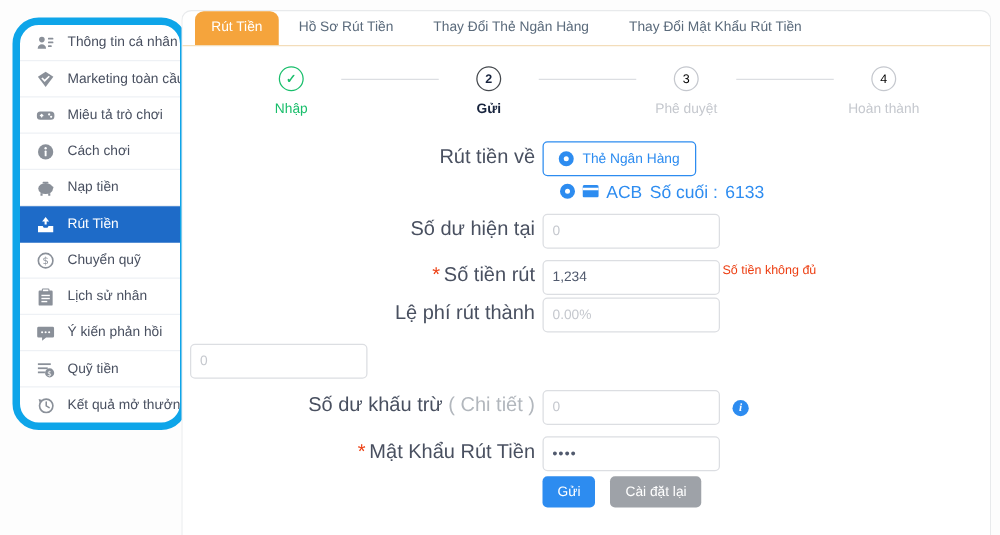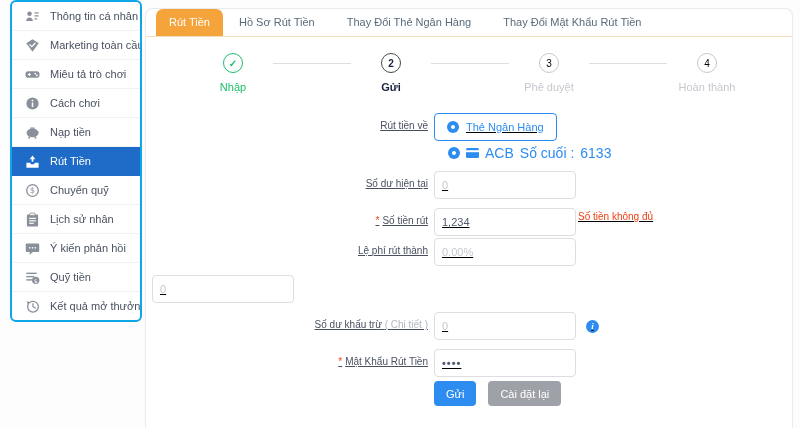--- a/index.html
+++ b/index.html
@@ -3,22 +3,22 @@
 <meta charset="utf-8">
 <style>
   html,body{margin:0;padding:0;}
   body{
     width:800px;height:428px;position:relative;overflow:hidden;
     background:#fdfdfd;font-family:"Liberation Sans",sans-serif;
     -webkit-font-smoothing:antialiased;
   }
   
   .sidebar{
-    position:absolute;left:10px;top:0;width:128px;background:#fff;
-    border:2px solid #0ea5e9;border-radius:6px;overflow:hidden;
+    position:absolute;left:10px;top:14px;width:128px;background:#fff;
+    border:6px solid #0ea5e9;border-radius:21px;overflow:hidden;
   }
   .side-item{
     --icon-bg:#fff;
     display:flex;align-items:center;gap:10px;height:28px;padding-left:13px;
     border-bottom:1px solid #eef1f5;font-size:11px;color:#495060;cursor:pointer;
     white-space:nowrap;
   }
   .side-item:last-child{border-bottom:none;}
   .side-item .ic{width:15px;height:15px;flex:0 0 15px;color:#8a9099;display:flex;align-items:center;justify-content:center;}
   .side-item.active{--icon-bg:#1e6bc8;background:#1e6bc8;color:#fff;border-bottom-color:#1e6bc8;}
@@ -49,26 +49,26 @@
   .step .slabel{margin-top:8px;font-size:11px;color:#c5c8ce;}
   .connector{flex:1;height:1px;background:#dcdee2;margin-top:10px;}
   .step.done .circle{border-color:#19be6b;color:#19be6b;font-weight:bold;}
   .step.done .slabel{color:#19be6b;}
   .step.current .circle{border-color:#45494e;color:#17233d;font-weight:bold;}
   .step.current .slabel{color:#17233d;font-weight:bold;}
   
   .form{position:absolute;left:0;top:104px;width:646px;}
   .frow{display:flex;align-items:flex-start;margin-bottom:9px;}
   .flabel{
-    width:282px;text-align:right;font-size:10px;color:#495060;line-height:26px;
-    white-space:nowrap;flex:0 0 282px;text-decoration:underline;
+    width:282px;text-align:right;font-size:16px;color:#495060;line-height:26px;
+    white-space:nowrap;flex:0 0 282px;
   }
   .flabel .muted{color:#b2b7bd;}
   .req{color:#ed4014;margin-right:3px;}
-  .fctrl{margin-left:6px;display:flex;align-items:center;text-decoration:underline;}
+  .fctrl{margin-left:6px;display:flex;align-items:center;}
   .txt{
     width:126px;height:26px;border:1px solid #dcdee2;border-radius:4px;padding:0 7px;
     font-size:11px;color:#515a6e;font-family:"Liberation Sans",sans-serif;outline:none;
     background:#fff;box-sizing:content-box;
   }
   .txt::placeholder{color:#c5c8ce;}
   .errline{font-size:10px;color:#ed4014;margin:3px 0 0 2px;height:12px;line-height:12px;text-align:center;}
   .bankopt{
     display:inline-flex;align-items:center;gap:7px;height:26px;padding:0 12px;
     border:1px solid #2d8cf0;border-radius:4px;color:#2d8cf0;font-size:11px;background:#fff;cursor:pointer;

